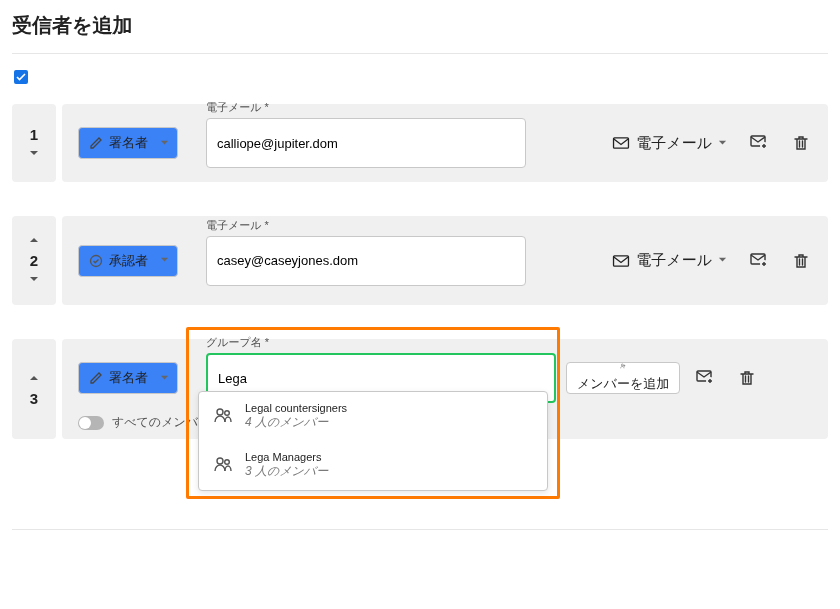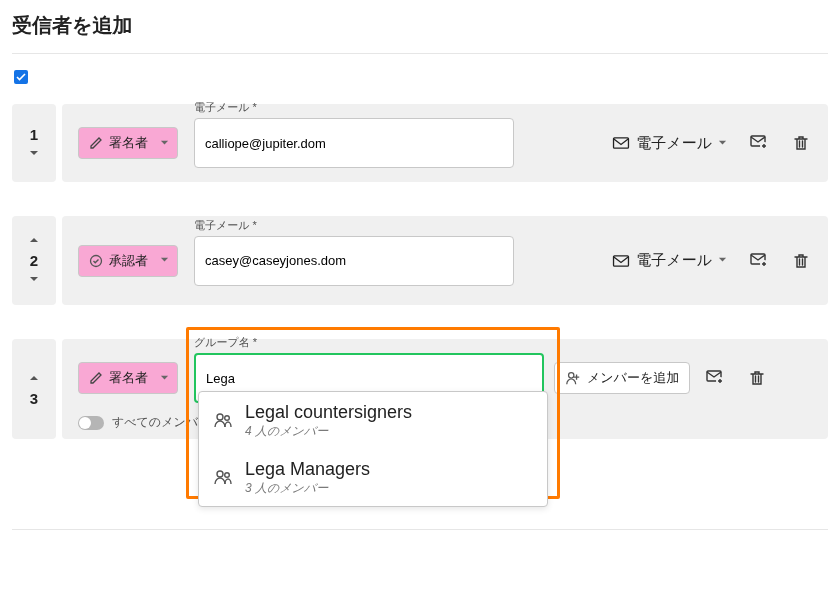--- a/index.html
+++ b/index.html
@@ -67,32 +67,32 @@
     margin-left: 6px;
     padding: 14px 16px 14px 16px;
     display: flex;
     align-items: center;
     position: relative;
   }
   .role-sel {
     display: inline-flex;
     align-items: center;
     height: 32px;
-    background: #f9a8d4;
+    background: #3b82f6;
     border: 1px solid #c8c8c8;
     border-radius: 4px;
     padding: 0 8px 0 10px;
     gap: 6px;
     font-size: 13px;
     white-space: nowrap;
   }
   .role-sel svg.role-ic { width: 14px; height: 14px; }
   .role-sel svg.chev { width: 9px; height: 9px; fill: #666; margin-left: 6px;}
   .field-wrap {
-    margin-left: 16px;
+    margin-left: 28px;
     flex: 0 0 320px;
     display: flex;
     flex-direction: column;
   }
   .field-wrap.wider { flex: 0 0 350px; }
   .field-label {
     font-size: 11px;
     color: #505050;
     margin-bottom: 4px;
     position: absolute;
@@ -128,20 +128,21 @@
     display: inline-flex;
     align-items: center;
     height: 32px;
     background: #fff;
     border: 1px solid #c8c8c8;
     border-radius: 4px;
     padding: 0 10px;
     gap: 6px;
     font-size: 13px;
     white-space: nowrap;
+    flex-direction: column;
   }
   .member-add-btn svg { width: 16px; height: 16px; }
 
   .msg-icon, .trash-icon {
     width: 22px; height: 22px;
     display: flex; align-items: center; justify-content: center;
     margin-left: 14px;
     color: #333;
   }
   .trash-icon { margin-left: 20px; }
@@ -191,21 +192,21 @@
     width: 350px;
     z-index: 5;
   }
   .suggest-item {
     display:flex;
     align-items:center;
     gap:12px;
     padding:10px 14px;
   }
   .suggest-item svg { width:20px; height:20px; flex-shrink:0;}
-  .sg-title { font-size:18px; color:#222; line-height:1.2;}
+  .sg-title { font-size:11px; color:#222; line-height:1.2;}
   .sg-sub { font-size:12px; color:#7a7a7a; line-height:1.3;font-style:italic;}
 </style>
 </head>
 <body>
 
 <svg width="0" height="0" style="position:absolute">
   <defs>
     <g id="i-chev-down">
         <path d="M1 2 L5 6 L9 2 Z"></path>
       </g>

